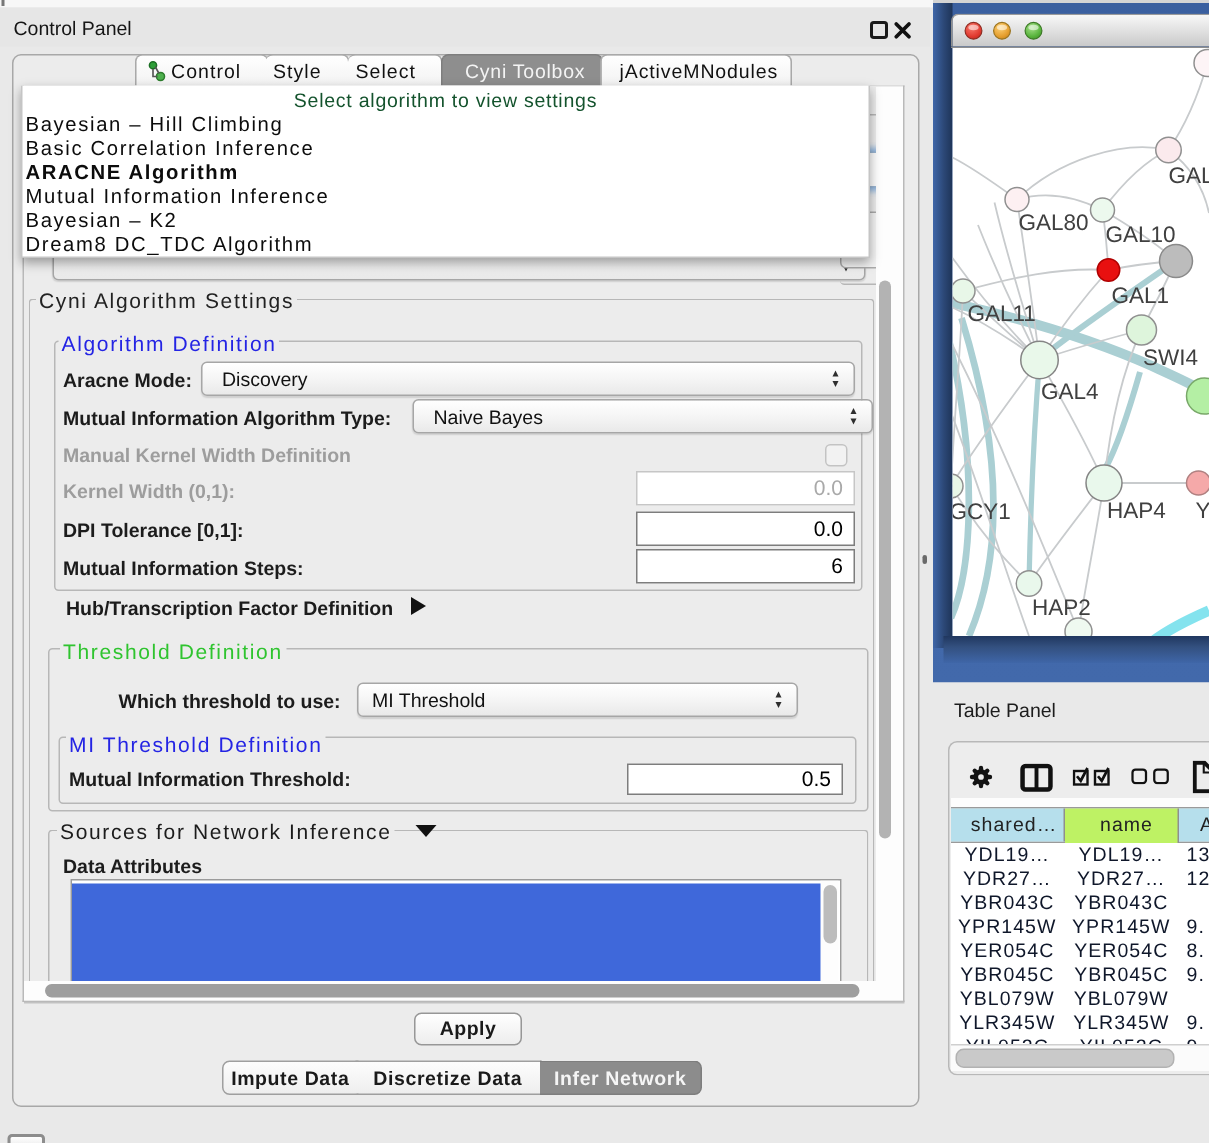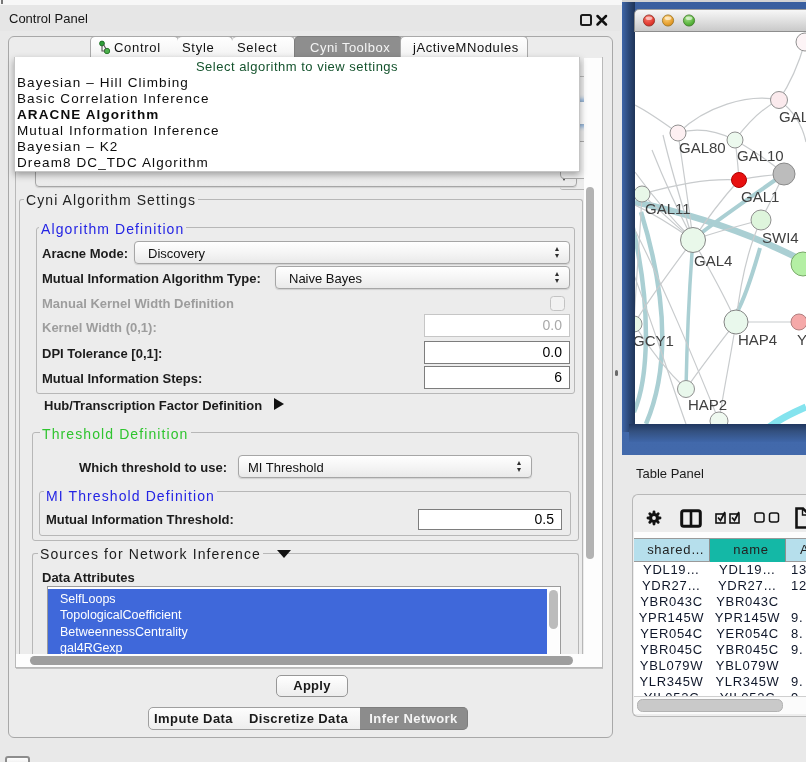--- a/index.html
+++ b/index.html
@@ -66,21 +66,21 @@
 <div class="grp" style="left:36px;top:227px;width:537px;height:165px;"></div>
 <div class="gtitle" style="left:39px;top:221px;color:#2424e4;">Algorithm Definition</div>
 
 <div class="lbl abs" style="left:42px;top:246px;">Aracne Mode:</div>
 <div class="combo" style="left:134px;top:241px;width:434px;height:21px;">
     <span class="ct">Discovery</span>
     <span class="stepper"></span>
   </div>
 
 <div class="lbl abs" style="left:42px;top:271px;">Mutual Information Algorithm Type:</div>
-<div class="combo" style="left:275px;top:266px;width:293px;height:21px;">
+<div class="combo" style="left:275px;top:266px;width:293px;height:21px;padding-left:12px;">
     <span class="ct">Naive Bayes</span>
     <span class="stepper"></span>
   </div>
 
 <div class="lbl abs dis" style="left:42px;top:296px;">Manual Kernel Width Definition</div>
 <div class="abs" style="left:550px;top:296px;width:13px;height:13px;background:#f2f2f2;border:1px solid #c3c3c3;border-radius:3.5px;"></div>
 
 <div class="lbl abs dis" style="left:42px;top:320px;">Kernel Width (0,1):</div>
 <div class="tf" style="left:424px;top:314px;width:137px;height:21px;border-color:#c6c6c6;color:#a9a9a9;">0.0</div>
 
@@ -107,21 +107,20 @@
 <div class="lbl abs" style="left:46px;top:512px;">Mutual Information Threshold:</div>
 <div class="tf" style="left:418px;top:509px;width:135px;height:19px;line-height:19px;">0.5</div>
 
 <div class="abs" style="left:32px;top:553px;width:545px;height:101px;border:1px solid #b7b7b7;border-bottom:none;border-radius:3px 3px 0 0;"></div>
 <div class="abs" style="left:38px;top:546px;background:#ececec;padding:0 2px;font-size:14px;letter-spacing:1.1px;color:#1c1c1c;">Sources for Network Inference</div>
 <div class="abs" style="left:277px;top:550px;width:0;height:0;border-left:7.5px solid transparent;border-right:7.5px solid transparent;border-top:8.5px solid #111;"></div>
 <div class="lbl abs" style="left:42px;top:570px;">Data Attributes</div>
 
 <div class="abs" style="left:47px;top:586px;width:514px;height:69px;background:#fff;border:1px solid #9b9b9b;box-sizing:border-box;overflow:hidden;">
   <div style="position:absolute;left:0;top:2px;width:501px;height:66px;background:#3f68da;"></div>
-  <div style="position:absolute;left:12px;top:4px;font-size:12.5px;color:#fff;line-height:16.4px;">SelfLoops<br>TopologicalCoefficient<br>BetweennessCentrality<br>gal4RGexp</div>
   <div style="position:absolute;right:1px;top:0;width:12px;height:69px;background:#fdfdfd;"></div>
   <div style="position:absolute;right:2px;top:3px;width:9px;height:39px;background:#bcbcbc;border-radius:5px;"></div>
 </div>
 
 <div class="abs" style="left:584px;top:58px;width:18px;height:596px;background:#fdfdfd;"></div>
 <div class="abs" style="left:586px;top:187px;width:8px;height:372px;background:#b3b3b3;border-radius:4.5px;"></div>
 
 <div class="abs" style="left:16px;top:654px;width:586px;height:13px;background:#fdfdfd;"></div>
 <div class="abs" style="left:30px;top:656px;width:543px;height:9px;background:#9e9e9e;border-radius:4.5px;"></div>
 
@@ -283,21 +282,21 @@
   <rect x="15.5" y="1" width="9" height="9" rx="2" fill="none" stroke="#111" stroke-width="1.5"></rect>
 </svg>
 <svg class="abs" style="left:795px;top:507px;" width="11" height="22" viewBox="0 0 11 22">
   <path d="M1.5 1.5 H8 L14 7.5 V20.5 H1.5 Z" fill="none" stroke="#131313" stroke-width="2.6"></path>
   <path d="M7.5 2 V8 H13" fill="none" stroke="#131313" stroke-width="1.4"></path>
 </svg>
 
 <div class="abs" style="left:634px;top:532px;width:172px;height:6px;background:#fdfdfd;"></div>
 <div class="abs" style="left:634px;top:538px;width:172px;height:24px;border-top:1px solid #9a9a9a;border-bottom:1px solid #9a9a9a;box-sizing:border-box;font-size:13px;letter-spacing:0.7px;color:#222;">
   <div style="position:absolute;left:0;top:0;width:75px;height:22px;background:#b6dfec;border-right:1px solid #8f8f8f;text-align:center;text-indent:9px;line-height:22px;">shared…</div>
-  <div style="position:absolute;left:76px;top:0;width:75px;height:39px;background:#14b8a6;border-right:1px solid #8f8f8f;text-align:center;text-indent:7px;line-height:22px;">name</div>
+  <div style="position:absolute;left:76px;top:0;width:75px;height:39px;background:#bef264;border-right:1px solid #8f8f8f;text-align:center;text-indent:7px;line-height:22px;">name</div>
   <div style="position:absolute;left:152px;top:0;width:20px;height:22px;background:#b6dfec;text-indent:14px;line-height:22px;overflow:hidden;">Av</div>
 </div>
 <div class="abs" style="left:634px;top:562px;width:172px;height:134px;background:#fff;overflow:hidden;font-size:13px;letter-spacing:0.7px;color:#0f172a;">
   <div style="position:absolute;left:0;top:0;width:75px;text-align:center;line-height:16px;">YDL19…<br>YDR27…<br>YBR043C<br>YPR145W<br>YER054C<br>YBR045C<br>YBL079W<br>YLR345W<br>YIL052C</div>
   <div style="position:absolute;left:76px;top:0;width:75px;text-align:center;line-height:16px;">YDL19…<br>YDR27…<br>YBR043C<br>YPR145W<br>YER054C<br>YBR045C<br>YBL079W<br>YLR345W<br>YIL052C</div>
   <div style="position:absolute;left:157px;top:0;width:40px;line-height:16px;">13<br>12<br>&nbsp;<br>9.<br>8.<br>9.<br>&nbsp;<br>9.<br>9.</div>
 </div>
 <div class="abs" style="left:634px;top:696px;width:172px;height:17px;background:#fbfbfb;border-top:1px solid #cfcfcf;"></div>
 <div class="abs" style="left:637px;top:699px;width:144px;height:11px;background:#c9c9c9;border:1px solid #b2b2b2;border-radius:5.5px;"></div>
 

